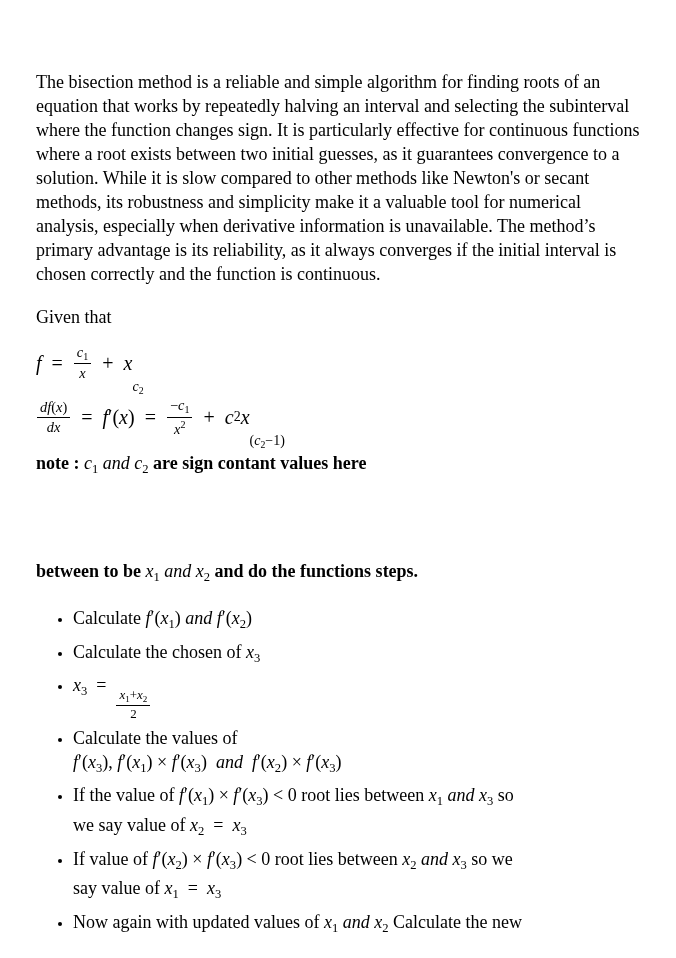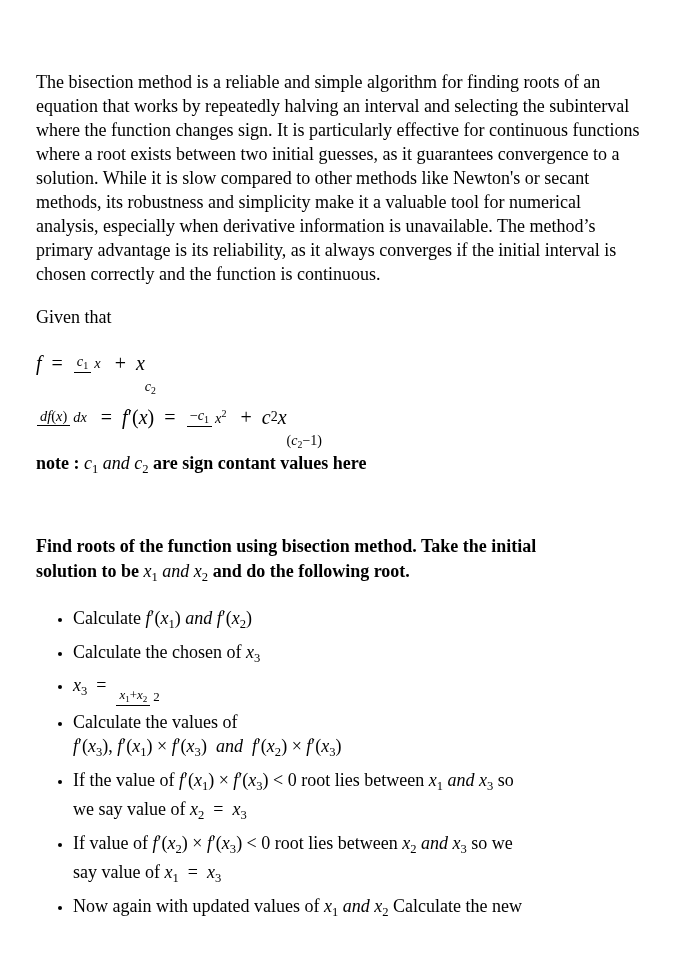--- a/index.html
+++ b/index.html
@@ -28,21 +28,21 @@
     margin:17px 0 0 0;padding:0 0 0 37px;font-size:18px;line-height:24px;
   }
   ul.steps li{margin:0 0 4px 0;width:578px;}
   ul.steps li::marker{font-size:15px;}
   
   .m{font-style:italic;font-weight:normal;}
   .r{font-style:normal;font-weight:normal;}
   .sub{font-size:70%;vertical-align:-0.28em;font-style:normal;font-weight:normal;}
   .sup{font-size:70%;vertical-align:0.55em;font-weight:normal;margin-top:48px;}
   .frac{
-    display:inline-flex;flex-direction:row;align-items:center;
+    display:inline-flex;flex-direction:column;align-items:center;
     vertical-align:-0.62em;font-size:72%;line-height:1.15;text-align:center;
     font-weight:normal;margin:0 1px;
   }
   .frac .num{display:block;border-bottom:1px solid #000;padding:0 3px 1px 3px;}
   .frac .den{display:block;padding:1px 3px 0 3px;}
 </style>
 </head>
 <body style="background: rgb(255, 255, 255); color: rgb(0, 0, 0);">
 
 <div class="page">
@@ -73,21 +73,21 @@
         <span class="num"><span class="r">−</span><span class="m">c</span><span class="sub">1</span></span>
         <span class="den"><span class="m">x</span><span class="sup"><span class="r">2</span></span></span>
       </span>
       <span class="r"> + </span>
       <span class="m">c</span>
       <span class="sub">2</span>
       <span class="m">x</span>
       <span class="sup"><span class="r">(</span><span class="m">c</span><span class="sub">2</span><span class="r">−1)</span></span>
     </div>
   <p class="note"><span class="txt">note : </span><span class="m">c</span><span class="sub">1</span><span class="m"> and </span><span class="m">c</span><span class="sub">2</span><span class="txt"> are sign contant values here</span></p>
-  <h3 class="task"><span class="txt">Find roots of the function using bisection method. Take the initial</span><br><span class="txt">solution to be </span><span class="m">x</span><span class="sub">1</span><span class="m"> and </span><span class="m">x</span><span class="sub">2</span><span class="txt"> and do the following root.</span></h3>
+  <h3 class="task"><br><span class="txt">between to be </span><span class="m">x</span><span class="sub">1</span><span class="m"> and </span><span class="m">x</span><span class="sub">2</span><span class="txt"> and do the functions steps.</span></h3>
   <ul class="steps">
       <li class="step"><span class="txt">Calculate </span><span class="m">f</span><span class="r">′(</span><span class="m">x</span><span class="sub">1</span><span class="r">)</span><span class="m"> and </span><span class="m">f</span><span class="r">′(</span><span class="m">x</span><span class="sub">2</span><span class="r">)</span></li>
       <li class="step"><span class="txt">Calculate the chosen of </span><span class="m">x</span><span class="sub">3</span></li>
       <li class="step"><span class="m">x</span><span class="sub">3</span><span class="r"> = </span><span class="frac">
           <span class="num"><span class="m">x</span><span class="sub">1</span><span class="r">+</span><span class="m">x</span><span class="sub">2</span></span>
           <span class="den"><span class="r">2</span></span>
         </span></li>
       <li class="step"><span class="txt">Calculate the values of</span><br><span class="m">f</span><span class="r">′(</span><span class="m">x</span><span class="sub">3</span><span class="r">), </span><span class="m">f</span><span class="r">′(</span><span class="m">x</span><span class="sub">1</span><span class="r">) × </span><span class="m">f</span><span class="r">′(</span><span class="m">x</span><span class="sub">3</span><span class="r">) </span><span class="m">and</span><span class="r"> </span><span class="m">f</span><span class="r">′(</span><span class="m">x</span><span class="sub">2</span><span class="r">) × </span><span class="m">f</span><span class="r">′(</span><span class="m">x</span><span class="sub">3</span><span class="r">)</span></li>
       <li class="step"><span class="txt">If the value of </span><span class="m">f</span><span class="r">′(</span><span class="m">x</span><span class="sub">1</span><span class="r">) × </span><span class="m">f</span><span class="r">′(</span><span class="m">x</span><span class="sub">3</span><span class="r">) &lt; 0</span><span class="txt"> root lies between </span><span class="m">x</span><span class="sub">1</span><span class="m"> and </span><span class="m">x</span><span class="sub">3</span><span class="txt"> so</span><br><span class="txt">we say value of </span><span class="m">x</span><span class="sub">2</span><span class="r"> = </span><span class="m">x</span><span class="sub">3</span></li>
       <li class="step"><span class="txt">If value of </span><span class="m">f</span><span class="r">′(</span><span class="m">x</span><span class="sub">2</span><span class="r">) × </span><span class="m">f</span><span class="r">′(</span><span class="m">x</span><span class="sub">3</span><span class="r">) &lt; 0</span><span class="txt"> root lies between </span><span class="m">x</span><span class="sub">2</span><span class="m"> and </span><span class="m">x</span><span class="sub">3</span><span class="txt"> so we</span><br><span class="txt">say value of </span><span class="m">x</span><span class="sub">1</span><span class="r"> = </span><span class="m">x</span><span class="sub">3</span></li>

